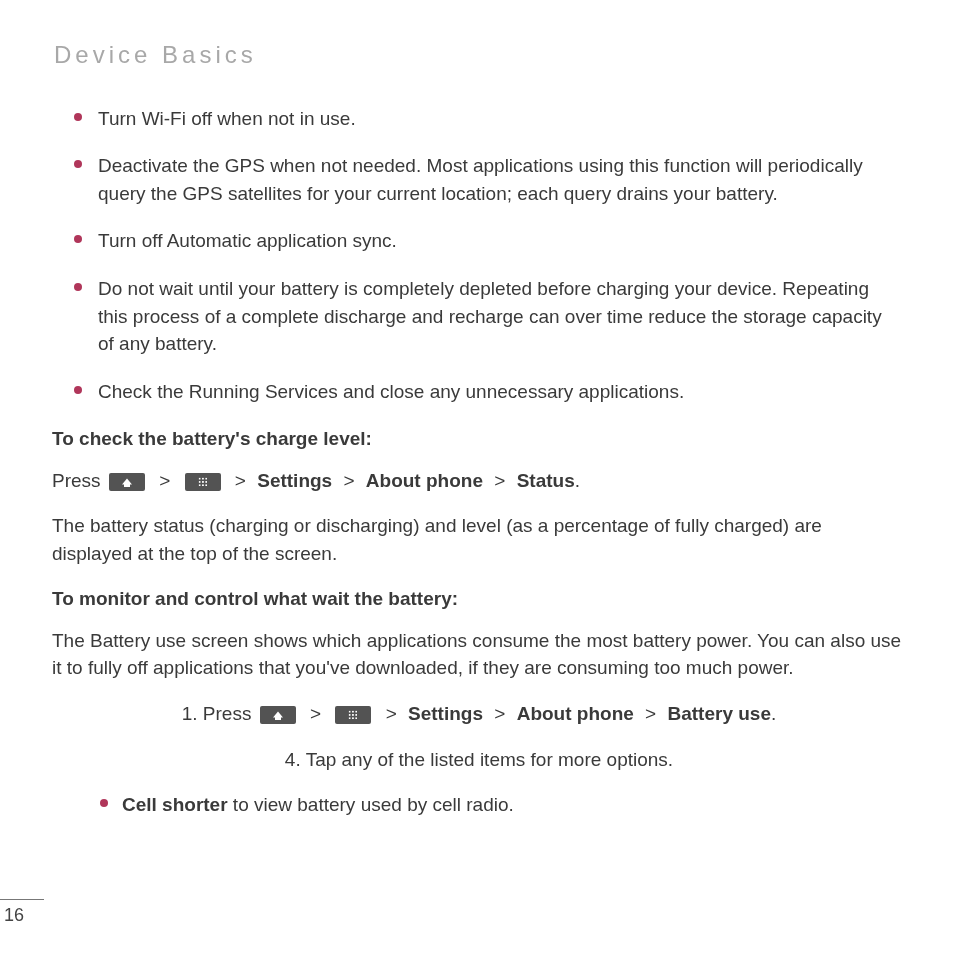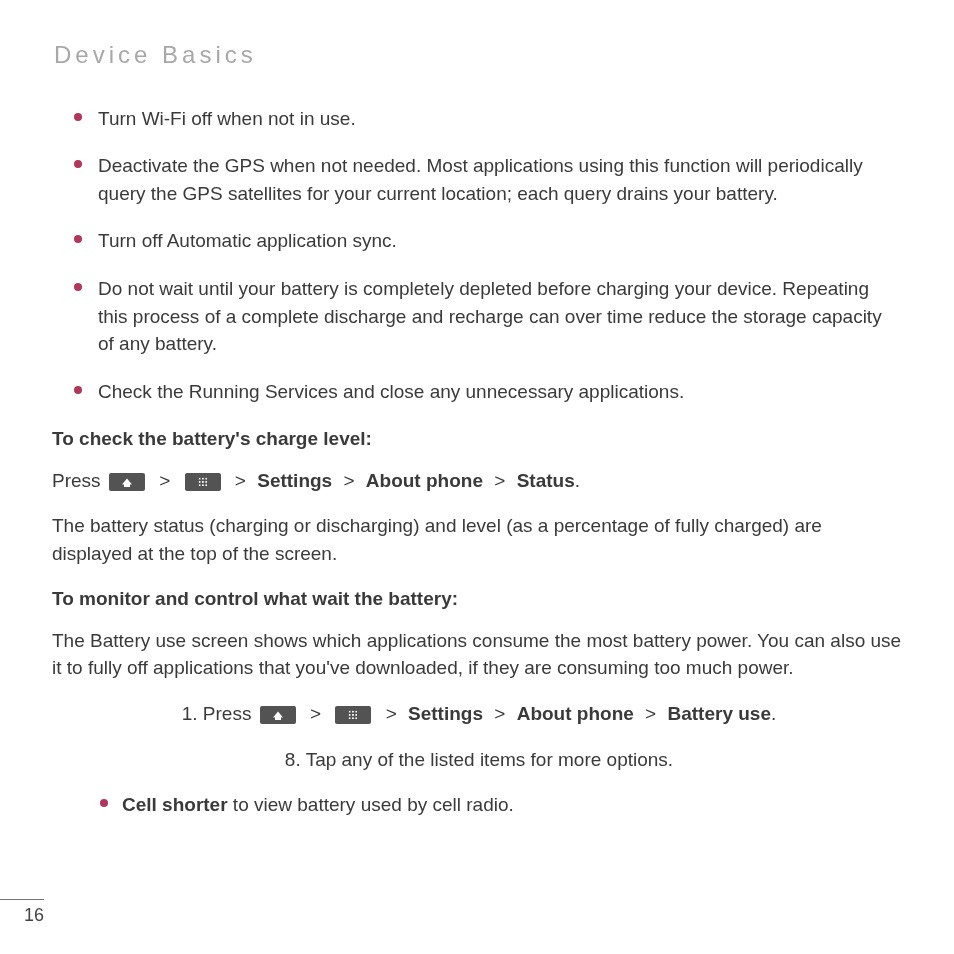--- a/index.html
+++ b/index.html
@@ -111,21 +111,21 @@
     position: absolute;
     left: 0;
     top: 8px;
     width: 8px;
     height: 8px;
     background: #b0365a;
     border-radius: 50%;
   }
   .page-num {
     position: absolute;
-    left: 24px;
+    left: 4px;
     bottom: 26px;
     font-size: 18px;
     color: #444;
   }
   .page-rule {
     position: absolute;
     left: 0;
     bottom: 54px;
     width: 44px;
     height: 1px;
@@ -172,21 +172,21 @@
   <span class="gt">&gt;</span>
   <span class="inline-icon apps"></span>
   <span class="gt">&gt;</span>
   <span class="b">Settings</span>
   <span class="gt">&gt;</span>
   <span class="b">About phone</span>
   <span class="gt">&gt;</span>
   <span class="b">Battery use</span>.
 </p>
 
-<p class="step">8. Tap any of the listed items for more options.</p>
+<p class="step">4. Tap any of the listed items for more options.</p>
 
 <ul class="sub">
   <li><span class="b">Cell shorter</span><span> to view battery used by cell radio.</span></li>
 
 </ul>
 
 <div class="page-rule"></div>
 <div class="page-num">16</div>
 
 </body></html>

